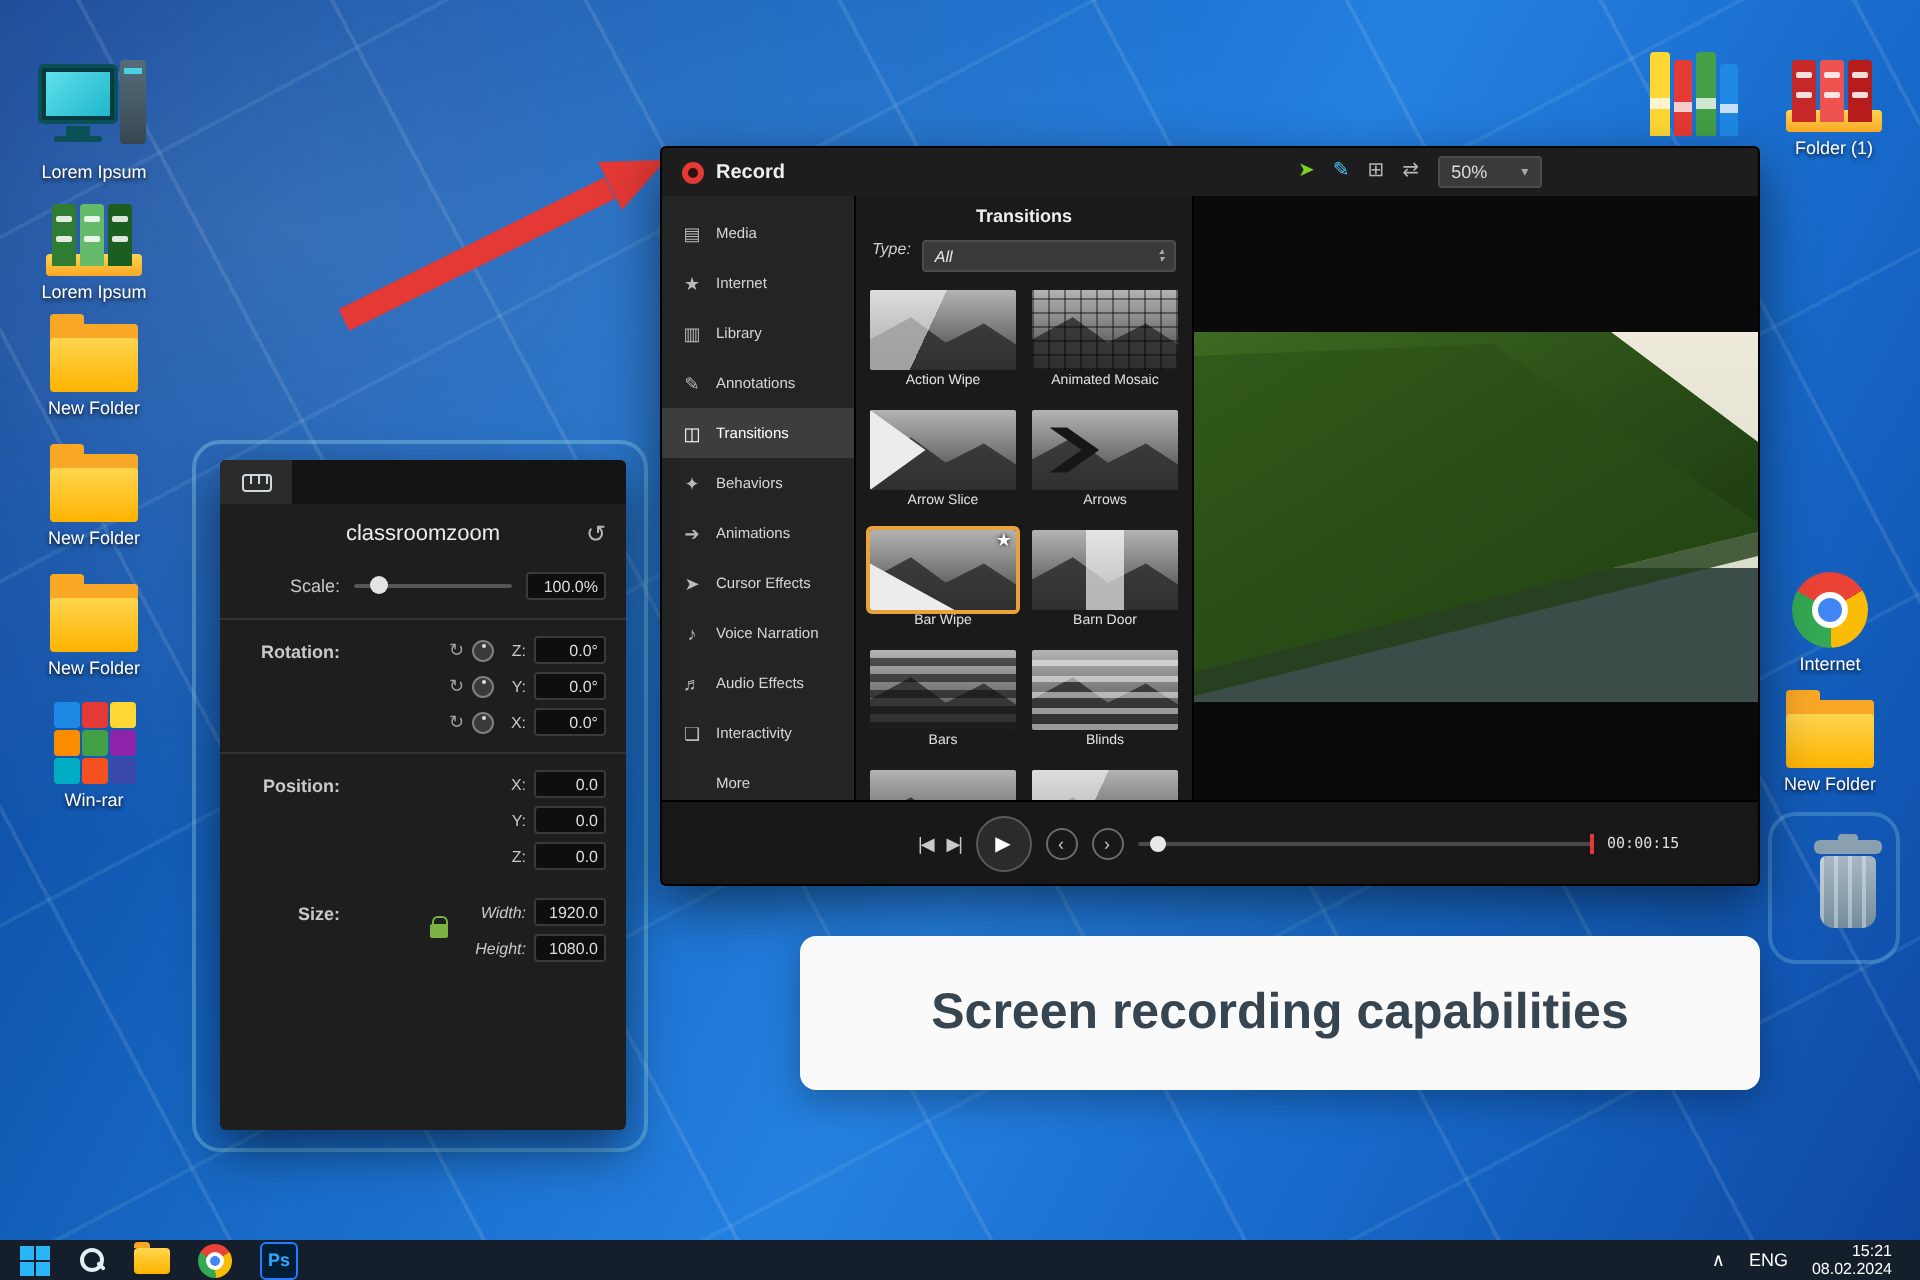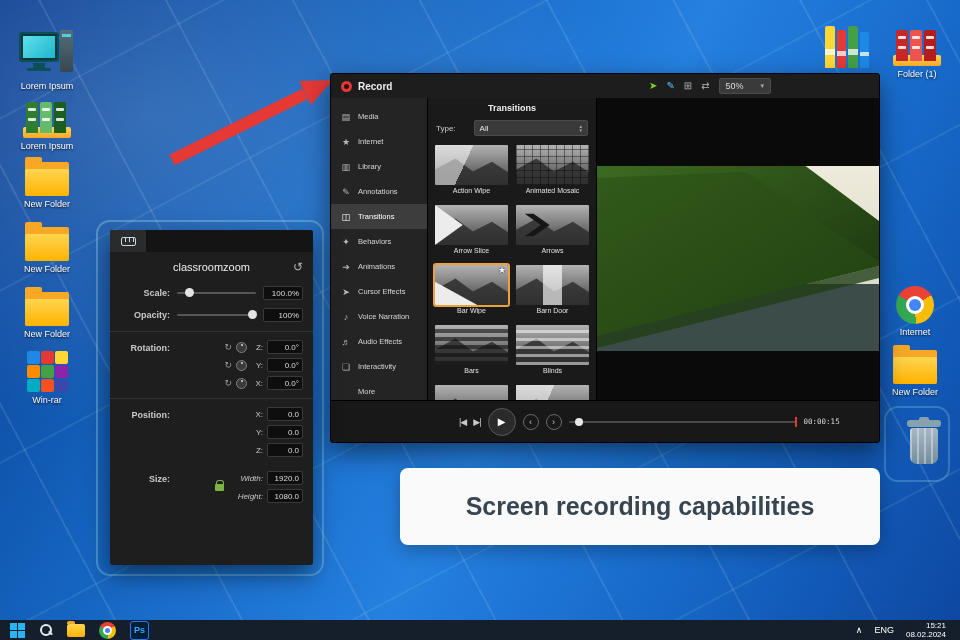--- a/index.html
+++ b/index.html
@@ -82,21 +82,21 @@
 
   .sidebar { width:96px; background:#242424; padding-top:6px; flex:none; }
   .side-item { height:25px; display:flex; align-items:center; gap:7px; padding-left:10px; cursor:pointer; }
   .side-item .si { width:10px; font-size:9px; color:#b9b9b9; text-align:center; }
   .side-item .sl { font-size:7.5px; color:#d6d6d6; white-space:nowrap; }
   .side-item.sel { background:#3d3d3d; }
   .side-item.sel .sl, .side-item.sel .si { color:#fff; }
 
   .tpanel { width:170px; background:#1a1a1a; border-left:1px solid #000; border-right:1px solid #000; overflow:hidden; flex:none; }
   .tpanel-title { height:20px; display:flex; align-items:center; justify-content:center; color:#efefef; font-size:9px; font-weight:bold; }
-  .type-row { display:flex; align-items:center; gap:18px; padding:2px 8px 4px; }
+  .type-row { display:flex; align-items:flex-start; gap:6px; padding:2px 8px 4px;font-style:italic; }
   .type-label { font-size:8px; color:#cfcfcf; }
   .type-select { flex:1; height:16px; background:#3a3a3a; border:1px solid #4c4c4c; border-radius:2px; display:flex; align-items:center; padding:0 5px; color:#e8e8e8; font-size:8px; }
   .type-spin { margin-left:auto; display:flex; flex-direction:column; line-height:4px; font-size:5px; color:#aaa; }
 
   .tgrid { display:grid; grid-template-columns:1fr 1fr; column-gap:8px; row-gap:11px; padding:5px 7px; }
   .tcell { cursor:pointer; position:relative; }
   .thumb { height:40px; position:relative; overflow:hidden; border-radius:1px;
     background:linear-gradient(180deg,#b3b3b3,#7a7a7a 50%,#3d3d3d); }
   .thumb::before { content:""; position:absolute; inset:0; background:#2e2e2e;
     clip-path:polygon(0 100%,0 62%,28% 34%,52% 66%,78% 42%,100% 68%,100% 100%); opacity:.85; }
@@ -129,21 +129,21 @@
   #props { position:absolute; left:110px; top:230px; width:203px; height:335px; background:#1e1e1e; border-radius:3px;
     box-shadow:0 10px 24px rgba(0,0,0,.5); overflow:hidden; }
   .props-tabs { height:22px; background:#141414; display:flex; }
   .props-tab { width:36px; background:#2b2b2b; display:flex; align-items:center; justify-content:center; cursor:pointer; }
   .ruler-glyph { width:15px; height:9px; border:1px solid #cfd8dc; border-radius:2px;
     background-image:repeating-linear-gradient(90deg, transparent 0 3px, #cfd8dc 3px 4px); background-size:100% 4px; background-repeat:no-repeat; background-position:0 0; }
   .props-title-row { position:relative; height:30px; display:flex; align-items:center; justify-content:center; }
   .props-title { color:#ececec; font-size:11px; }
   .reset-icon { position:absolute; right:10px; color:#b5b5b5; font-size:12px; cursor:pointer; }
   .prow { display:flex; align-items:center; gap:7px; padding:4px 10px 4px 8px; }
-  .plabel { width:52px; flex:none; text-align:right; font-size:9px; font-weight:bold; color:#c9c9c9; }
+  .plabel { width:52px; flex:none; text-align:right; font-size:9px; font-weight:normal; color:#c9c9c9; }
   .slider { flex:1; position:relative; height:2px; background:#555; border-radius:1px; cursor:pointer; }
   .slider .knob { position:absolute; top:-4px; width:9px; height:9px; border-radius:50%; background:#e3e3e3; }
   .pvalbox { width:40px; flex:none; height:14px; background:#0e0e0e; border:1px solid #3a3a3a; border-radius:2px;
     color:#ddd; font-size:8px; display:flex; align-items:center; justify-content:flex-end; padding:0 3px; }
   .pdivider { border-top:1px solid #333; margin:5px 0; }
   .pgroup { display:flex; padding:3px 10px 3px 8px; gap:7px; }
   .pgroup .glabel { width:52px; flex:none; text-align:right; font-size:9px; font-weight:bold; color:#c9c9c9; padding-top:3px; }
   .gcol { flex:1; display:flex; flex-direction:column; gap:4px; position:relative; }
   .grow { display:flex; align-items:center; justify-content:flex-end; gap:4px; }
   .rot-glyph { color:#9e9e9e; font-size:9px; }
@@ -464,27 +464,20 @@
       <span class="reset-icon">↺</span>
     </div>
 
     <div class="prow">
       <span class="plabel">Scale:</span>
       <div class="slider">
           <div class="knob" style="left:10%;"></div>
         </div>
       <div class="pvalbox">100.0%</div>
     </div>
-    <div class="prow">
-      <span class="plabel">Opacity:</span>
-      <div class="slider">
-          <div class="knob" style="left:90%;"></div>
-        </div>
-      <div class="pvalbox">100%</div>
-    </div>
 
     <div class="pdivider"></div>
 
     <div class="pgroup">
       <span class="glabel">Rotation:</span>
       <div class="gcol">
         <div class="grow">
           <span class="rot-glyph">↻</span>
           <span class="dial"></span>
           <span class="axis">Z:</span>

